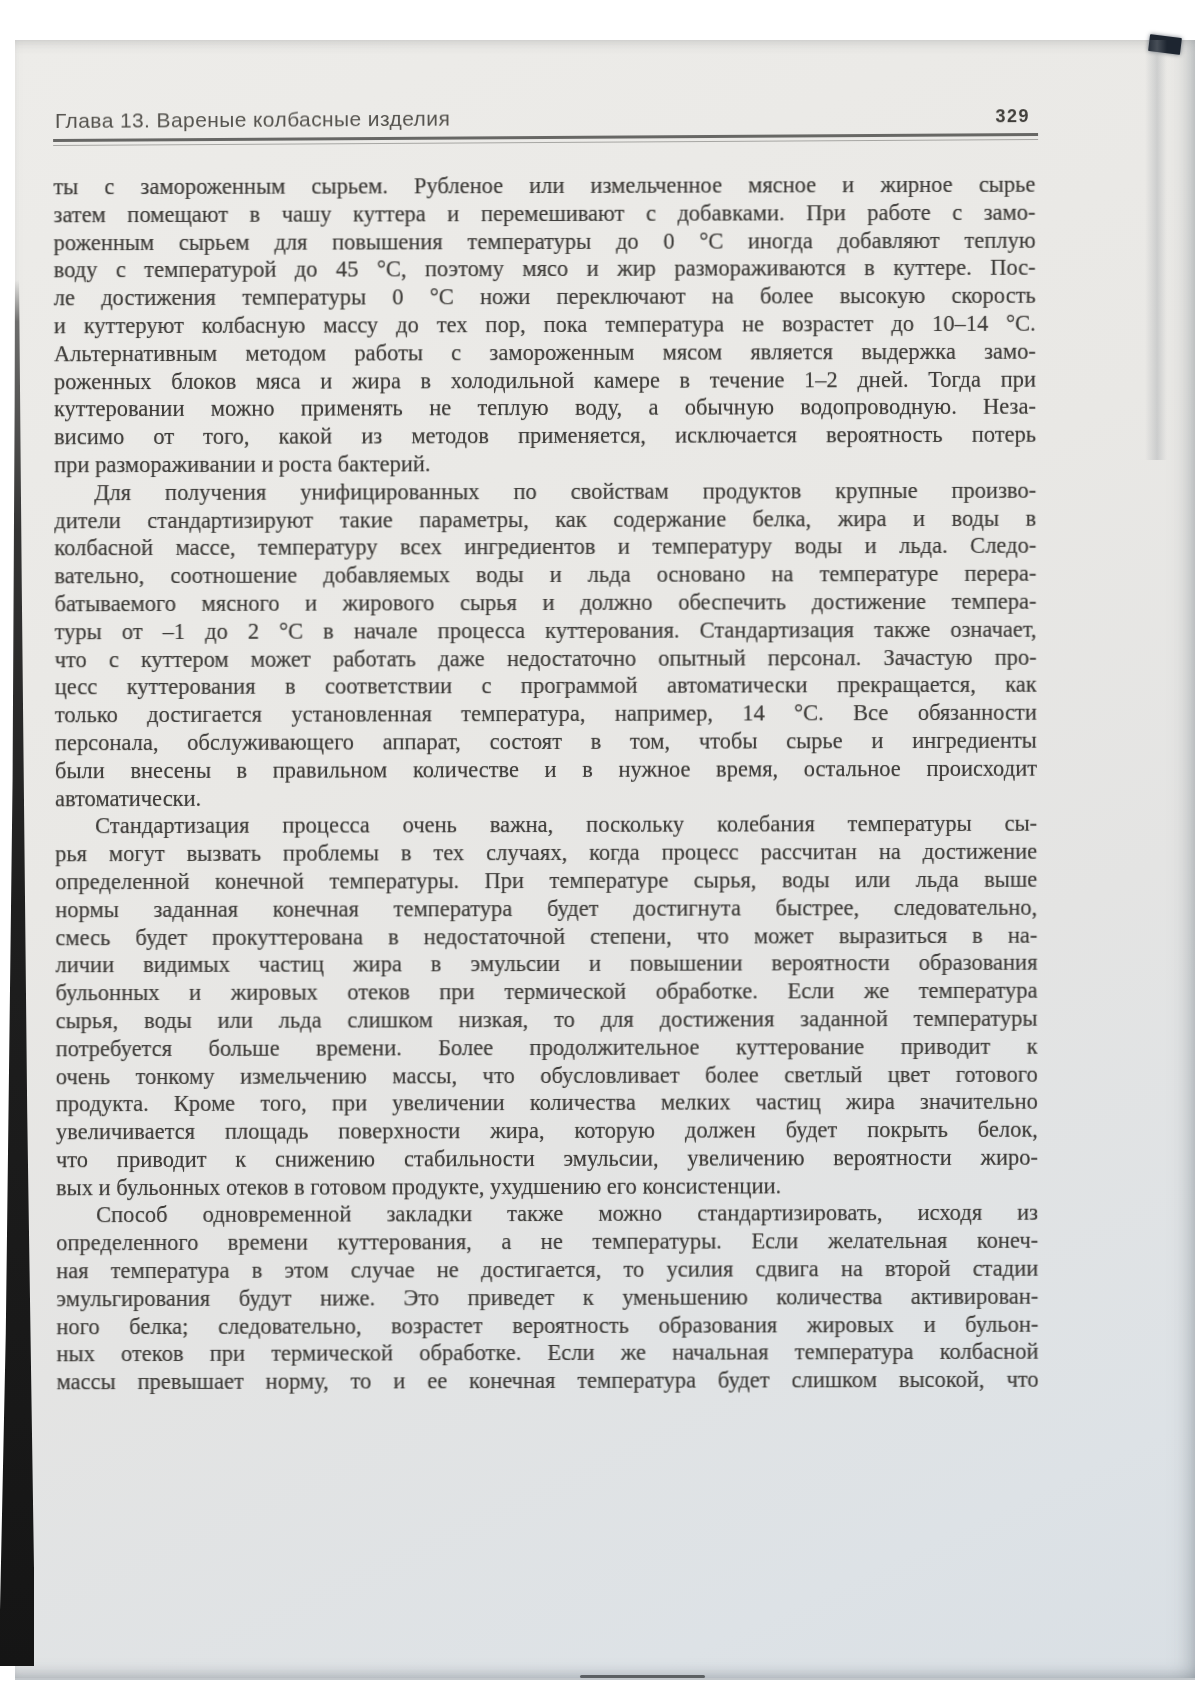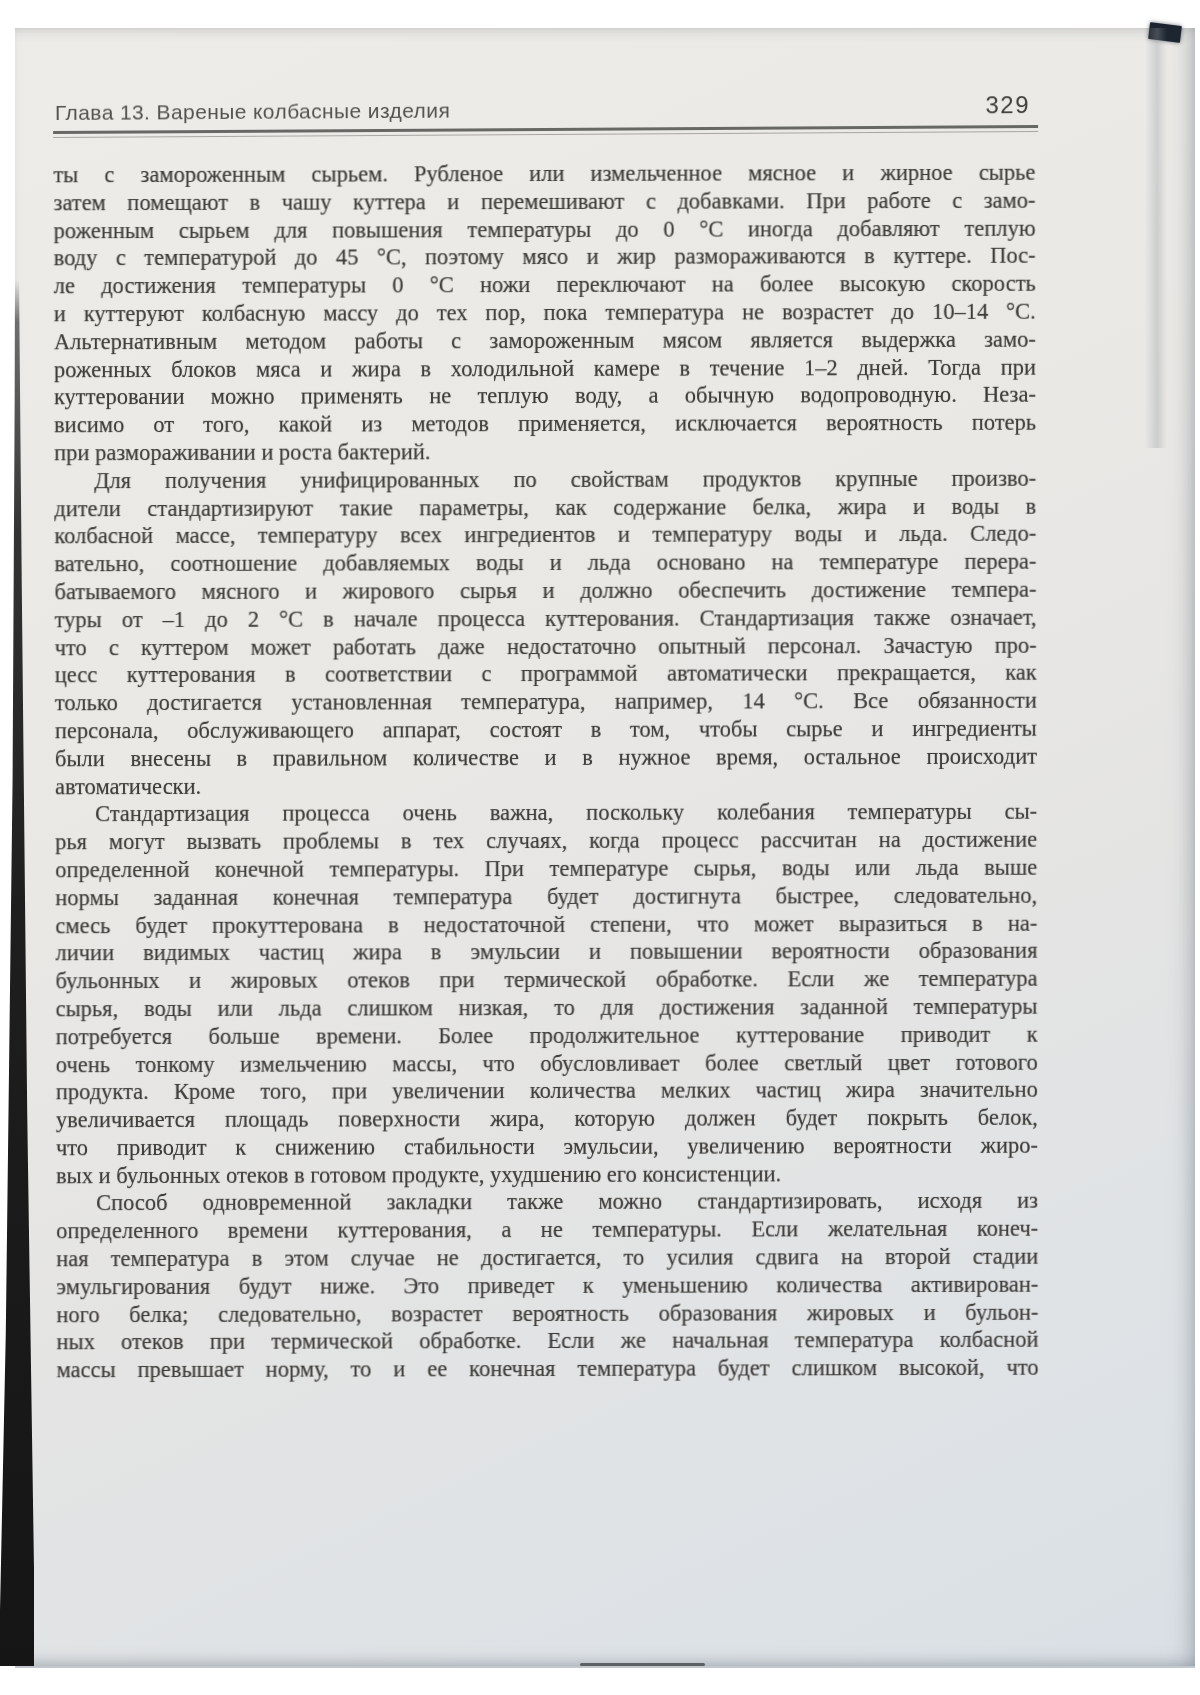--- a/index.html
+++ b/index.html
@@ -14,21 +14,21 @@
   .canvas {
     position: relative;
     width: 1200px;
     height: 1695px;
     background: #ffffff;
   }
   
   .page {
     position: absolute;
     left: 15px;
-    top: 28px;
+    top: 40px;
     width: 1180px;
     height: 1638px;
     background:
       linear-gradient(155deg, #edecE9 0%, #e9e8e5 40%, #e4e4e3 62%, #dde2e6 88%, #d9dfe4 100%);
     box-shadow:
       inset -16px 0 22px -14px rgba(110,120,130,0.55),
       inset 0 -12px 16px -11px rgba(120,128,136,0.6),
       inset 0 10px 14px -11px rgba(140,140,138,0.45);
   }
   .page-bottom-edge {
@@ -98,22 +98,22 @@
     padding: 0 2px 6px 2px;
   }
   .chapter-title {
     font-family: "Liberation Sans", sans-serif;
     font-size: 21px;
     color: #55534e;
     letter-spacing: 0.4px;
   }
   .page-number {
     font-family: "Liberation Sans", sans-serif;
-    font-size: 24px;
-    font-weight: normal;
+    font-size: 18px;
+    font-weight: bold;
     color: #403e3a;
     letter-spacing: 1.5px;
     padding-right: 6px;
   }
   .head-rule {
     height: 3px;
     border-top: 3px solid rgba(80,80,78,0.85);
     border-bottom: 1px solid rgba(120,120,118,0.6);
   }
   

